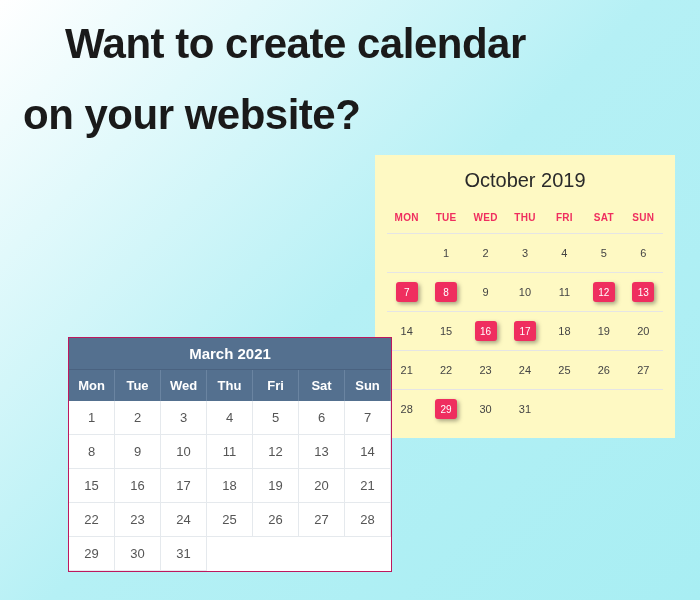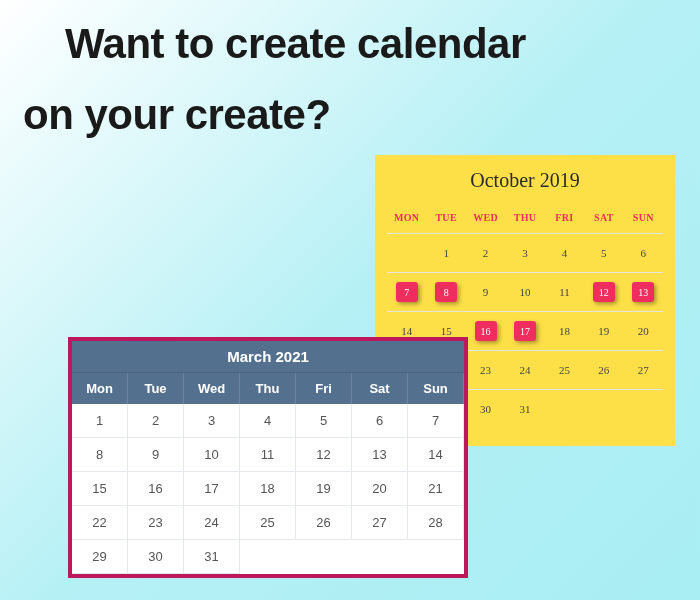--- a/index.html
+++ b/index.html
@@ -24,23 +24,23 @@
   }
   .headline .line1 { display:block; }
   .headline .line2 { display:block; margin-left:-42px; }
 
   
   .calB {
     position: absolute;
     top: 155px;
     left: 375px;
     width: 300px;
-    background: #fde047;
-    padding: 14px 12px 18px 12px;
-    font-family: Liberation Serif, serif;
+    background: #fef9c3;
+    padding: 14px 12px 10px 12px;
+    font-family: Liberation Sans, sans-serif;
   }
   .calB-title {
     text-align: center;
     font-size: 20px;
     font-weight: 400;
     color: #2a2a2a;
     margin-bottom: 14px;
   }
   .calB-grid {
     display: grid;
@@ -74,23 +74,23 @@
     justify-content: center;
     font-size: 10px;
     box-shadow: 2px 2px 4px rgba(0,0,0,0.35);
   }
 
   
   .calA {
     position: absolute;
     top: 337px;
     left: 68px;
-    width: 400px;
+    width: 324px;
     background: #fff;
-    border: 4px solid #be185d;
+    border: 1px solid #be185d;
     font-family: Arial, sans-serif;
   }
   .calA-title {
     background: #54708f;
     color: #fff;
     text-align: center;
     font-weight: 700;
     font-size: 15px;
     padding: 7px 0;
     border-bottom: 1px solid #4a6280;
@@ -120,21 +120,21 @@
     color: #555;
     background: #fff;
   }
   .calA-cell.empty { background: transparent; border: none; }
 </style>
 </head>
 <body>
 
 <div class="headline">
   <span class="line1">Want to create calendar</span>
-  <span class="line2">on your create?</span>
+  <span class="line2">on your website?</span>
 </div>
 
 <div class="calB">
   <div class="calB-title">October 2019</div>
   <div class="calB-grid" id="calB-grid">
       <div class="calB-head">MON</div>
       <div class="calB-head">TUE</div>
       <div class="calB-head">WED</div>
       <div class="calB-head">THU</div>
       <div class="calB-head">FRI</div>

